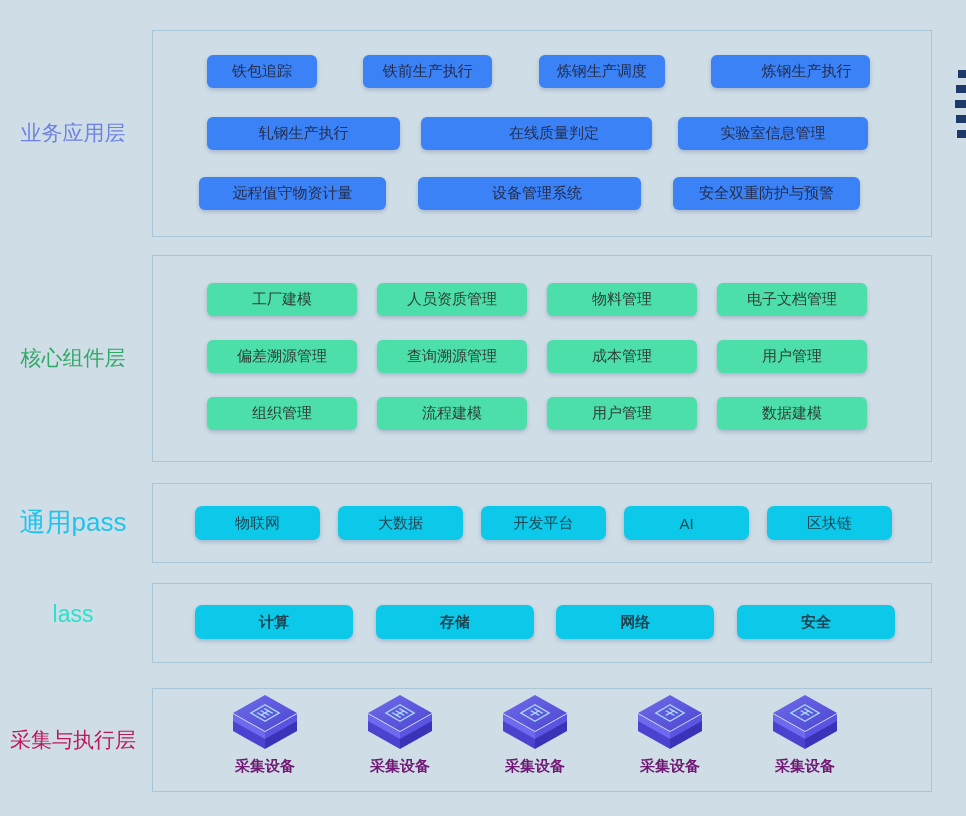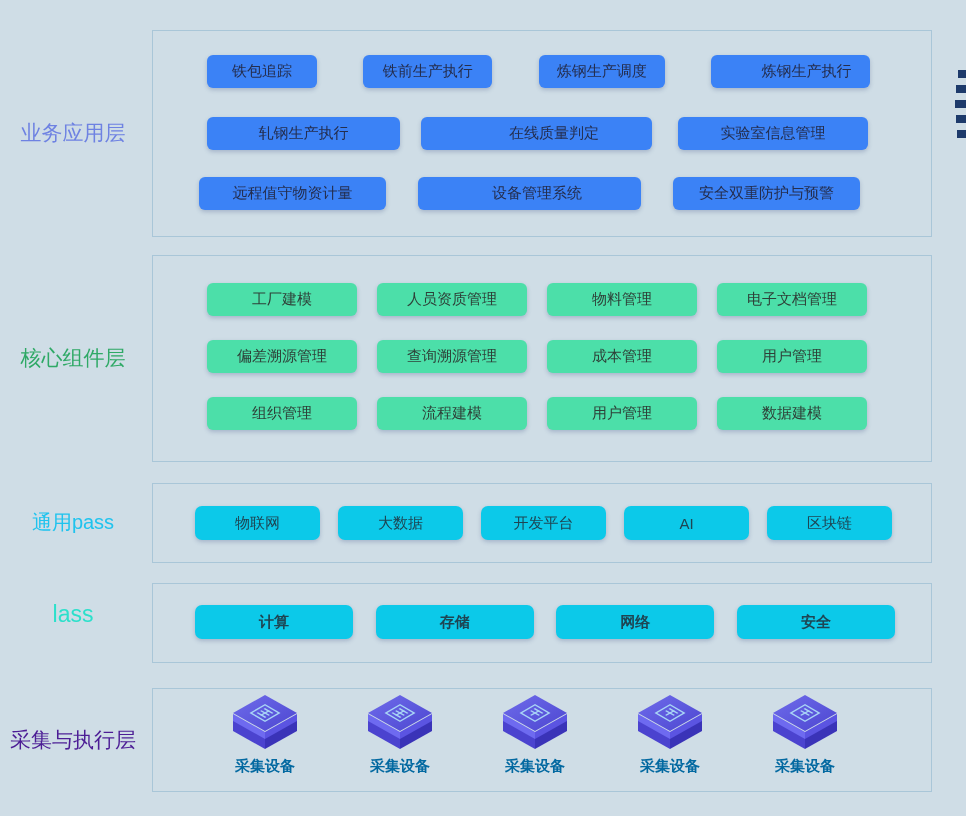--- a/index.html
+++ b/index.html
@@ -10,23 +10,23 @@
   .panel-1{top:30px;height:205px;}
   .panel-2{top:255px;height:205px;}
   .panel-3{top:483px;height:78px;}
   .panel-4{top:583px;height:78px;}
   .panel-5{top:688px;height:102px;}
 
   .layer-label{position:absolute;left:8px;width:130px;display:flex;flex-direction:row;
     align-items:center;justify-content:center;text-align:center;line-height:27px;font-size:21px;font-weight:500;}
   .lbl-1{top:30px;height:205px;color:#6e82e2;}
   .lbl-2{top:255px;height:205px;color:#2fa966;}
-  .lbl-3{top:483px;height:78px;color:#1fc3ee;font-size:20px;}
+  .lbl-3{top:483px;height:78px;color:#1fc3ee;font-size:26px;}
   .lbl-4{top:575px;height:78px;color:#2ce0cb;font-size:23px;text-align:right;}
-  .lbl-5{top:688px;height:102px;color:#4c1d95;}
+  .lbl-5{top:688px;height:102px;color:#be185d;}
 
   .row{position:absolute;display:flex;justify-content:space-between;}
   .btn{display:flex;align-items:center;justify-content:center;height:33px;border-radius:6px;
     font-size:15px;box-shadow:0 2px 4px rgba(60,80,130,.28);cursor:pointer;white-space:nowrap;}
   .btn-blue{background:#3b82f6;color:#242e4f;}
   .btn-green{background:#4cdfa9;color:#2e4038;}
   .btn-cyan{background:#0cc9e9;color:#1e4553;height:34px;border-radius:7px;}
 
   .r-b1{top:55px;left:207px;width:663px;}
   .r-b1 .btn:nth-child(1){width:110px;}
@@ -47,21 +47,21 @@
   .r-core .btn{width:150px;}
 
   .r-paas{top:506px;left:195px;width:697px;}
   .r-paas .btn{width:125px;}
   .r-iaas{top:605px;left:195px;width:700px;font-weight:bold;}
   .r-iaas .btn{width:158px;}
 
   .r-cubes{top:693px;left:223px;width:624px;}
   .cube-cell{width:84px;display:flex;flex-direction:column;align-items:center;}
   .cube-cell svg{display:block;}
-  .cube-label{margin-top:6px;font-size:15px;font-weight:bold;color:#0369a1;}
+  .cube-label{margin-top:6px;font-size:15px;font-weight:bold;color:#701a75;}
 
   .edge-dashes{position:absolute;top:70px;right:0;width:14px;}
   .edge-dash{width:11px;height:8px;background:#1d3a6b;margin:0 0 7px auto;}
   .edge-dash:nth-child(1){transform:translateX(3px);}
   .edge-dash:nth-child(2){transform:translateX(1px);}
   .edge-dash:nth-child(4){transform:translateX(1px);}
   .edge-dash:nth-child(5){transform:translateX(2px);}
 </style>
 </head>
 <body>

